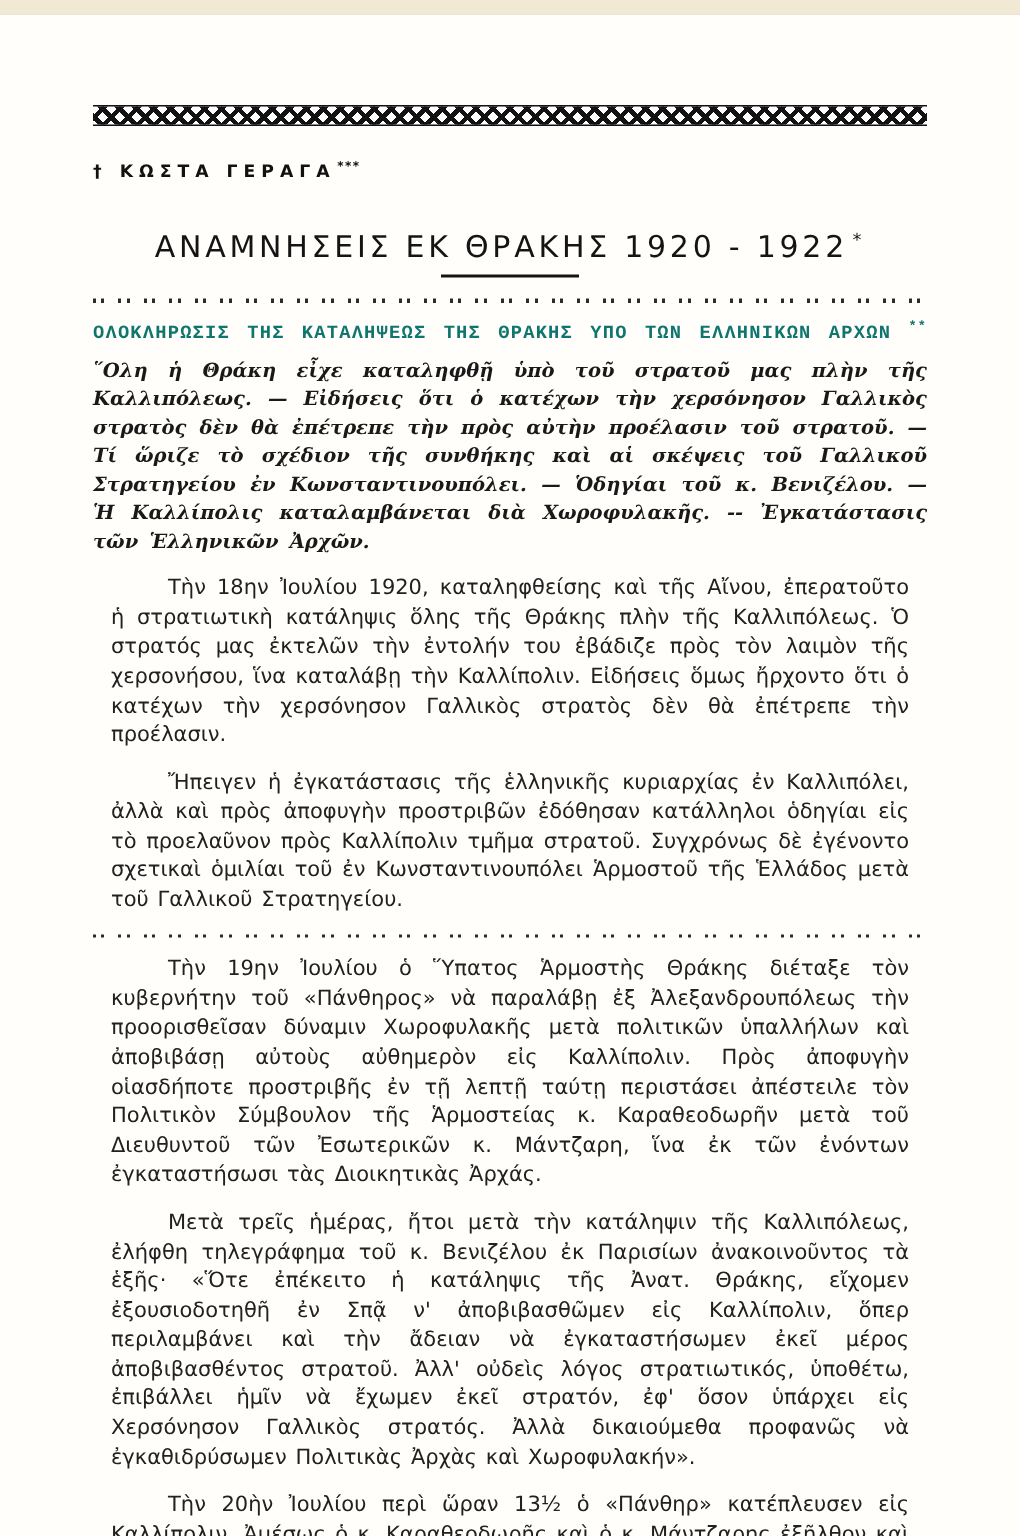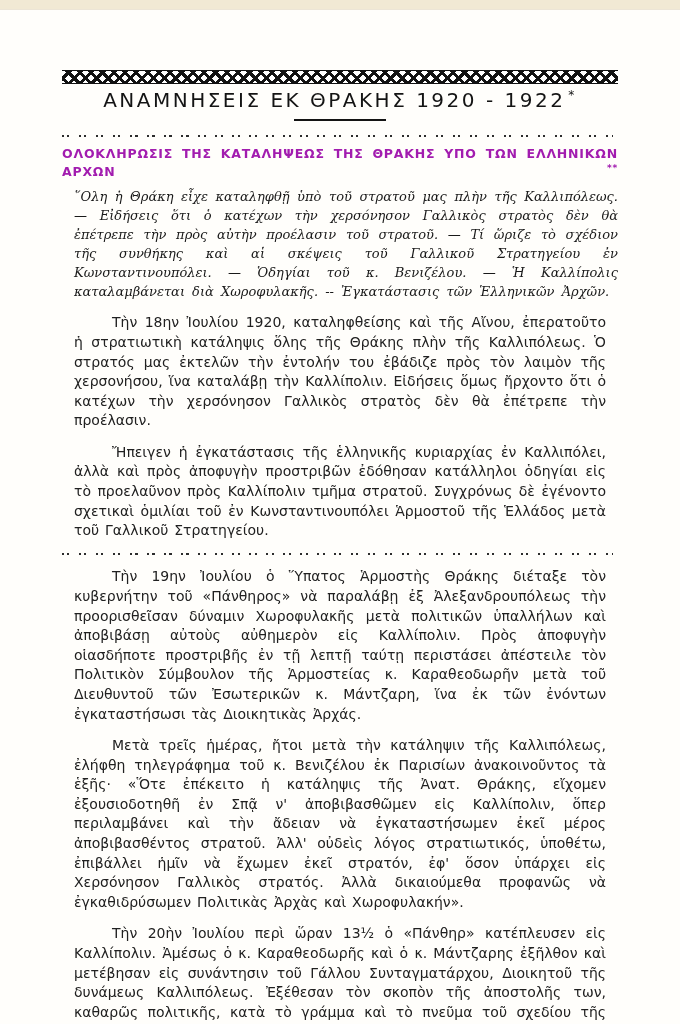--- a/index.html
+++ b/index.html
@@ -57,21 +57,21 @@
   .role-line {
     margin-top: 3px;
     font-size: 9px;
     font-weight: bold;
     letter-spacing: 1.6px;
     line-height: 11px;
     color: #161616;
     white-space: nowrap;
   }
   .page-title {
-    margin-top: 0;
+    margin-top: 28px;
     text-align: center;
     font-size: 20px;
     font-weight: 500;
     letter-spacing: 2.5px;
     line-height: 23px;
     color: #141414;
     white-space: nowrap;
   }
   .page-title sup {
     font-size: 12px;
@@ -90,36 +90,36 @@
       #2c2c2c 5.5px 7.5px, transparent 7.5px 17px);
   }
   .dot-rule-1 { margin-top: 14px; }
   .dot-rule-2 { margin-top: 9px; margin-bottom: 12px; }
   .section-heading {
     margin-top: 9px;
     font-size: 12.5px;
     font-weight: bold;
     letter-spacing: 0.8px;
     line-height: 15px;
-    color: #a21caf;
+    color: #0f766e;
     text-align: justify;
     text-align-last: justify;
+    font-family: Liberation Mono, monospace;
   }
   .section-heading sup { font-size: 9px; }
   .summary-abstract {
     margin-top: 8px;
     font-family: "DejaVu Serif", serif;
-    font-weight: normal;
+    font-weight: bold;
     font-style: italic;
     font-size: 13px;
     line-height: 19px;
     word-spacing: 3px;
     text-align: justify;
     color: #191919;
-    margin-left: 12px;
   }
   .body-text {
     margin-top: 2px;
   }
   .body-text p {
     margin: 12px;
     font-size: 14px;
     line-height: 19.6px;
     text-align: justify;
     text-indent: 38px;
@@ -130,20 +130,21 @@
 </head>
 <body>
 
 <div class="page">
   <div class="scan-edge-top"></div>
 
   <div class="content">
 
     <div class="deco-band"></div>
 
+    <div class="author-line"><span>† ΚΩΣΤΑ ΓΕΡΑΓΑ</span><sup>***</sup></div>
 
 
     <div class="page-title"><span>ΑΝΑΜΝΗΣΕΙΣ ΕΚ ΘΡΑΚΗΣ 1920 - 1922</span><sup>*</sup></div>
 
     <div class="title-underline"></div>
 
     <div class="dot-rule dot-rule-1"></div>
 
     <div class="section-heading"><span>ΟΛΟΚΛΗΡΩΣΙΣ ΤΗΣ ΚΑΤΑΛΗΨΕΩΣ ΤΗΣ ΘΡΑΚΗΣ ΥΠΟ ΤΩΝ ΕΛΛΗΝΙΚΩΝ ΑΡΧΩΝ</span> <sup>**</sup></div>
 

